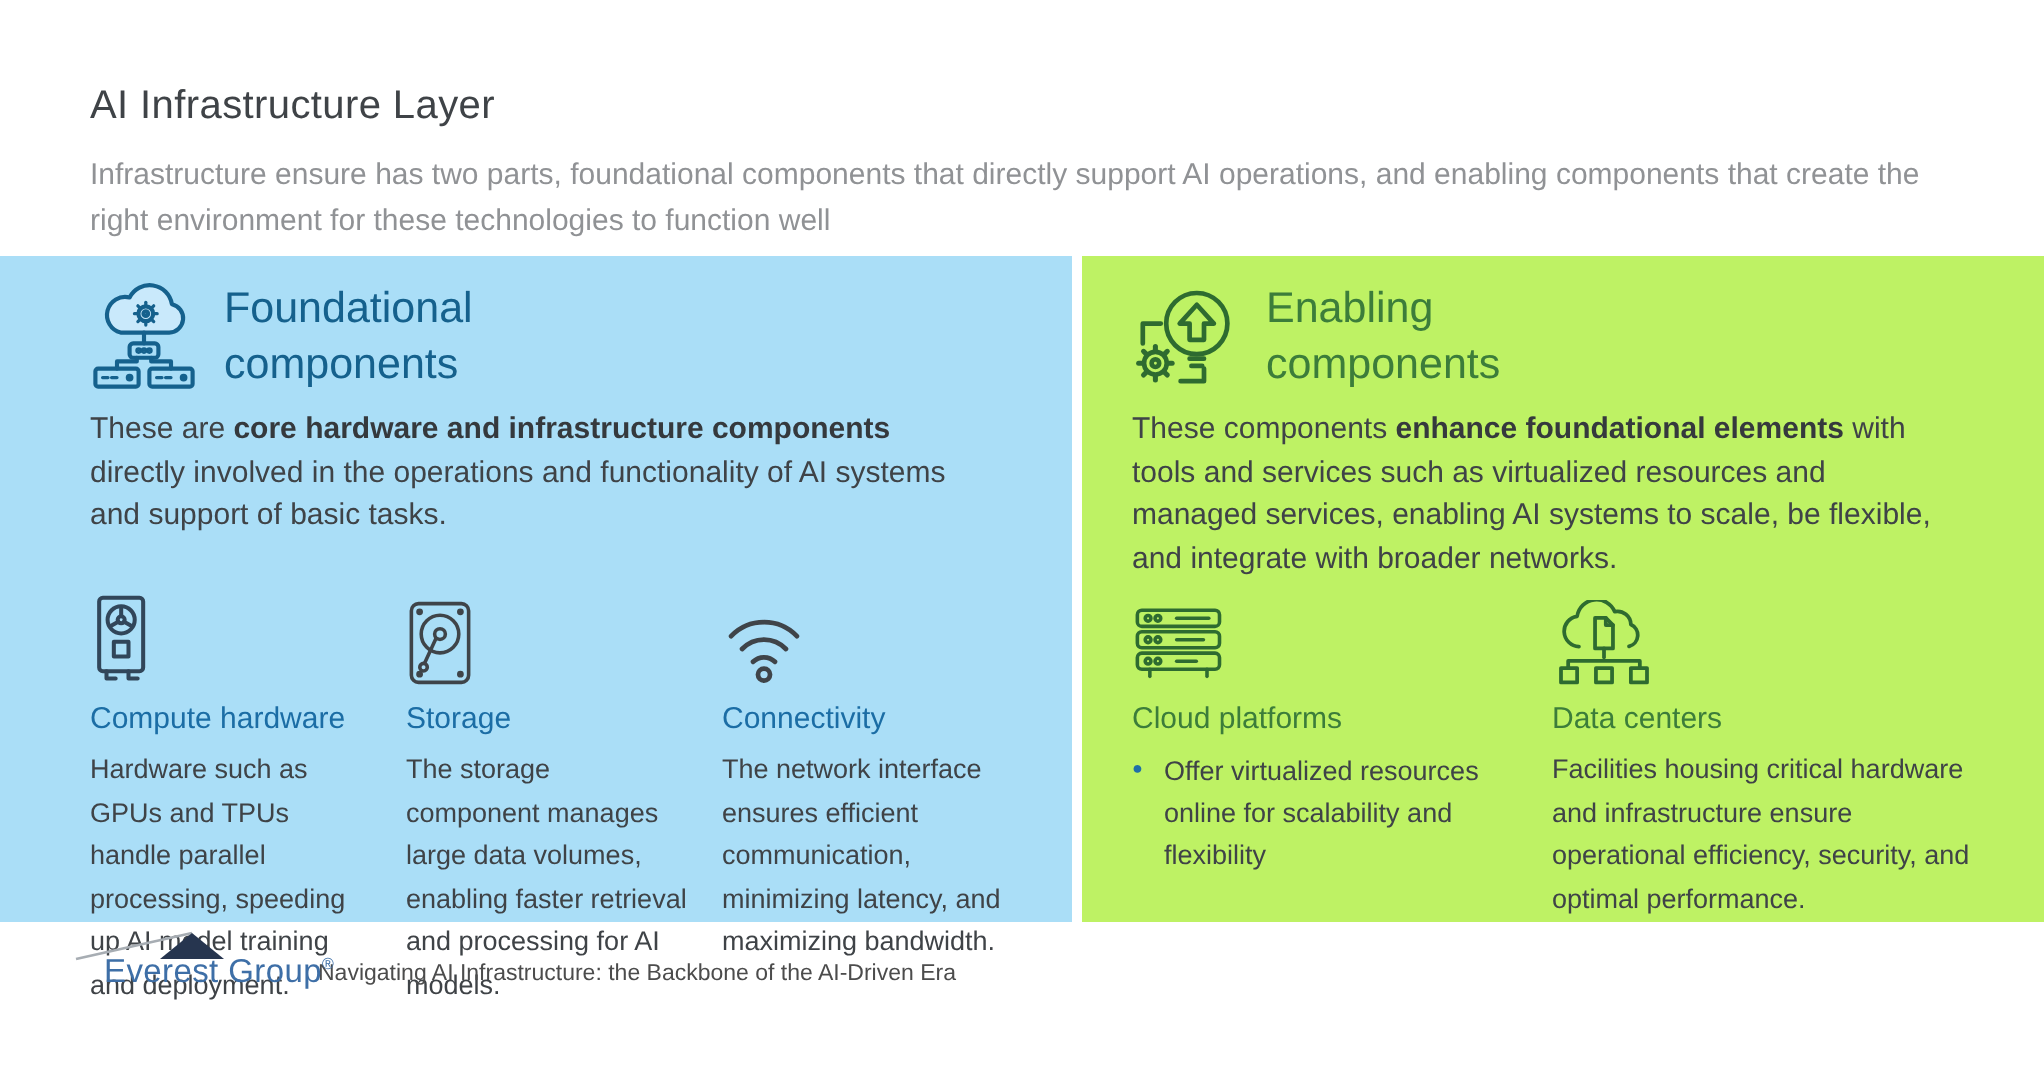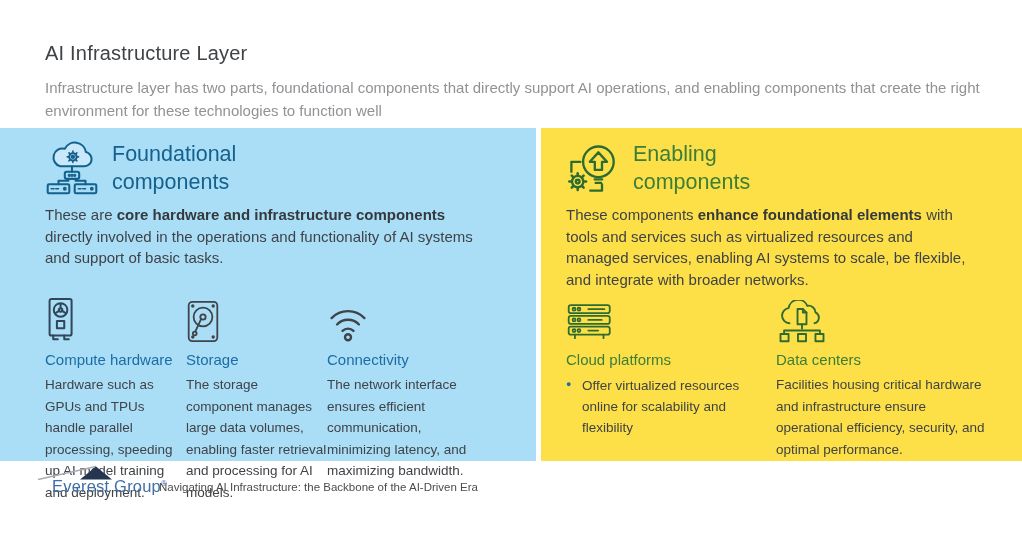--- a/index.html
+++ b/index.html
@@ -13,34 +13,34 @@
   }
   
   .page-header { position:absolute; left:45px; top:42px; width:940px; }
   .page-title { font-size:20px; font-weight:400; color:#3f4347; letter-spacing:.2px; }
   .page-subtitle { margin-top:11px; font-size:15px; line-height:1.55; color:#909295; }
 
   
   .panels { position:absolute; left:0; top:128px; width:1022px; height:294px; display:flex; }
   .panel { height:333px; padding-top:10px; }
   .panel-blue { width:536px; background:#aadef7; padding-left:45px; padding-right:28px; margin-right:5px; }
-  .panel-green { flex:1; background:#fde047; padding-left:25px; padding-right:32px; }
+  .panel-green { flex:1; background:#bef264; padding-left:25px; padding-right:32px; }
 
   .panel-head { display:flex; align-items:center; gap:13px; height:62px; margin-bottom:4px; }
   .panel-title { font-size:21.5px; line-height:1.28; font-weight:400; }
   .panel-blue .panel-title { color:#15618d; width:160px; }
   .panel-green .panel-title { color:#3c7d3a; width:150px; }
 
   .panel-desc { font-size:15px; line-height:1.44; color:#3f4347; height:91px; }
   .panel-blue .panel-desc { width:440px; }
   .panel-green .panel-desc { width:412px; }
   .panel-desc b { font-weight:700; color:#35393d;text-align:center; }
 
   .cols { display:flex; }
-  .panel-blue .cols { }
+  .panel-blue .cols { gap:17px; }
   .panel-green .cols { gap:8px; }
   .col-b { width:141px; }
   .col-g1 { width:202px; }
   .col-g2 { width:212px; }
 
   .col-icon { height:48px; display:flex; align-items:flex-end; }
   .col-title { margin-top:8px; font-size:15px; font-weight:400; }
   .col-title.blue { color:#1b6da5; }
   .col-title.green { color:#3c7d3a; }
   .col-text { margin-top:6px; font-size:13.5px; line-height:1.6; color:#3f4347; }
@@ -67,21 +67,21 @@
   .eg-text sup { font-size:8px; }
   .footer-caption { font-size:11.5px; color:#4c4c4c; padding-bottom:3px; white-space:nowrap; }
 
   svg { display:block; }
 </style>
 </head>
 <body>
 
 <div class="page-header">
   <div class="page-title">AI Infrastructure Layer</div>
-  <div class="page-subtitle">Infrastructure layer has two parts, foundational components that directly support AI operations, and enabling components that create the right environment for these technologies to function well</div>
+  <div class="page-subtitle">Infrastructure ensure has two parts, foundational components that directly support AI operations, and enabling components that create the right environment for these technologies to function well</div>
 </div>
 
 <div class="panels">
 
   <div class="panel panel-blue">
     <div class="panel-head">
       <span>
         <svg viewBox="0 0 60 62" width="54" height="56">
           <g fill="none" stroke="#15618d" stroke-width="2.3" stroke-linejoin="round" stroke-linecap="round">
             <path d="M17 28 h27 a8 8 0 0 0 1.5-15.8 A12.5 12.5 0 0 0 22 8.5 A8.5 8.5 0 0 0 17 28 Z" fill="#c9e9fb"></path>

